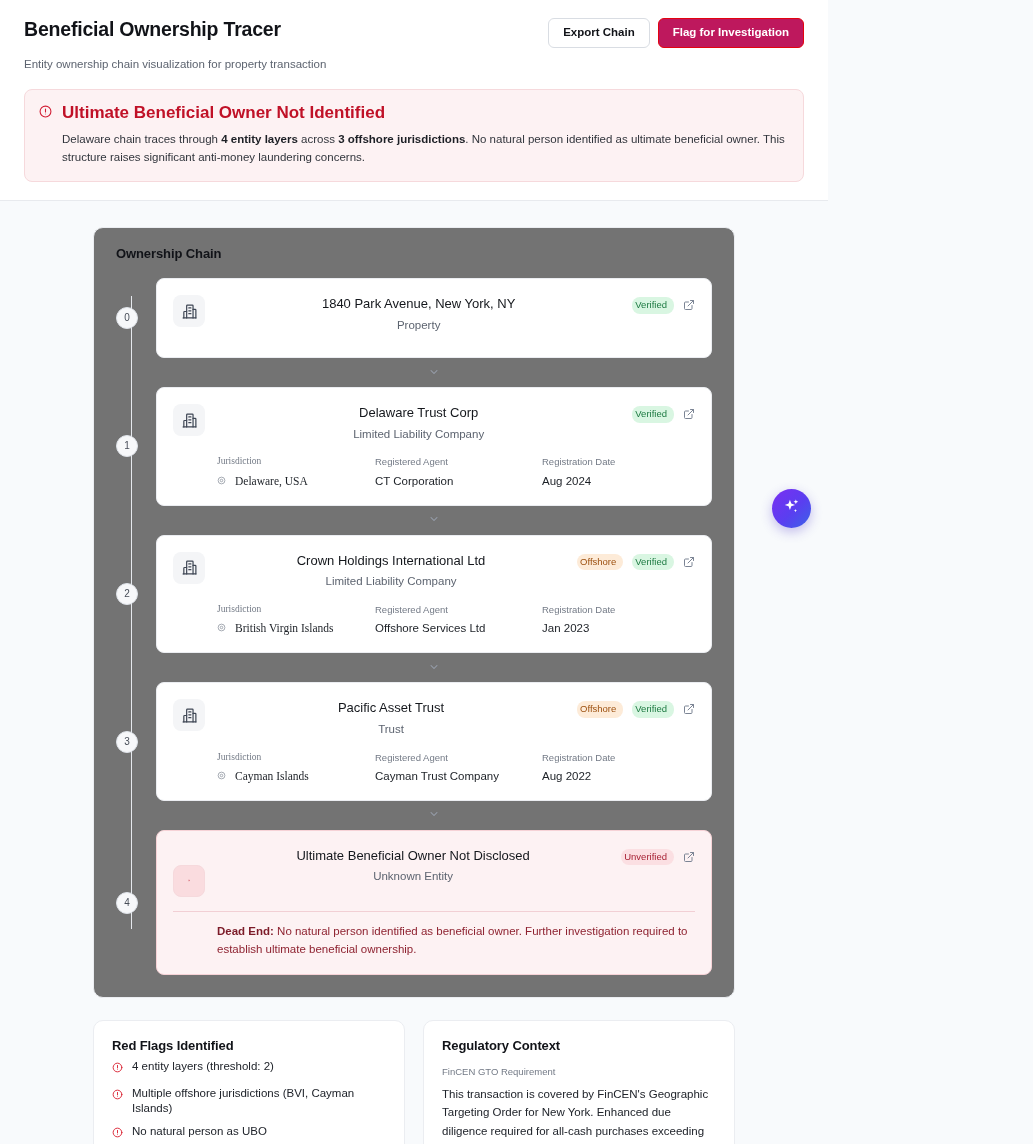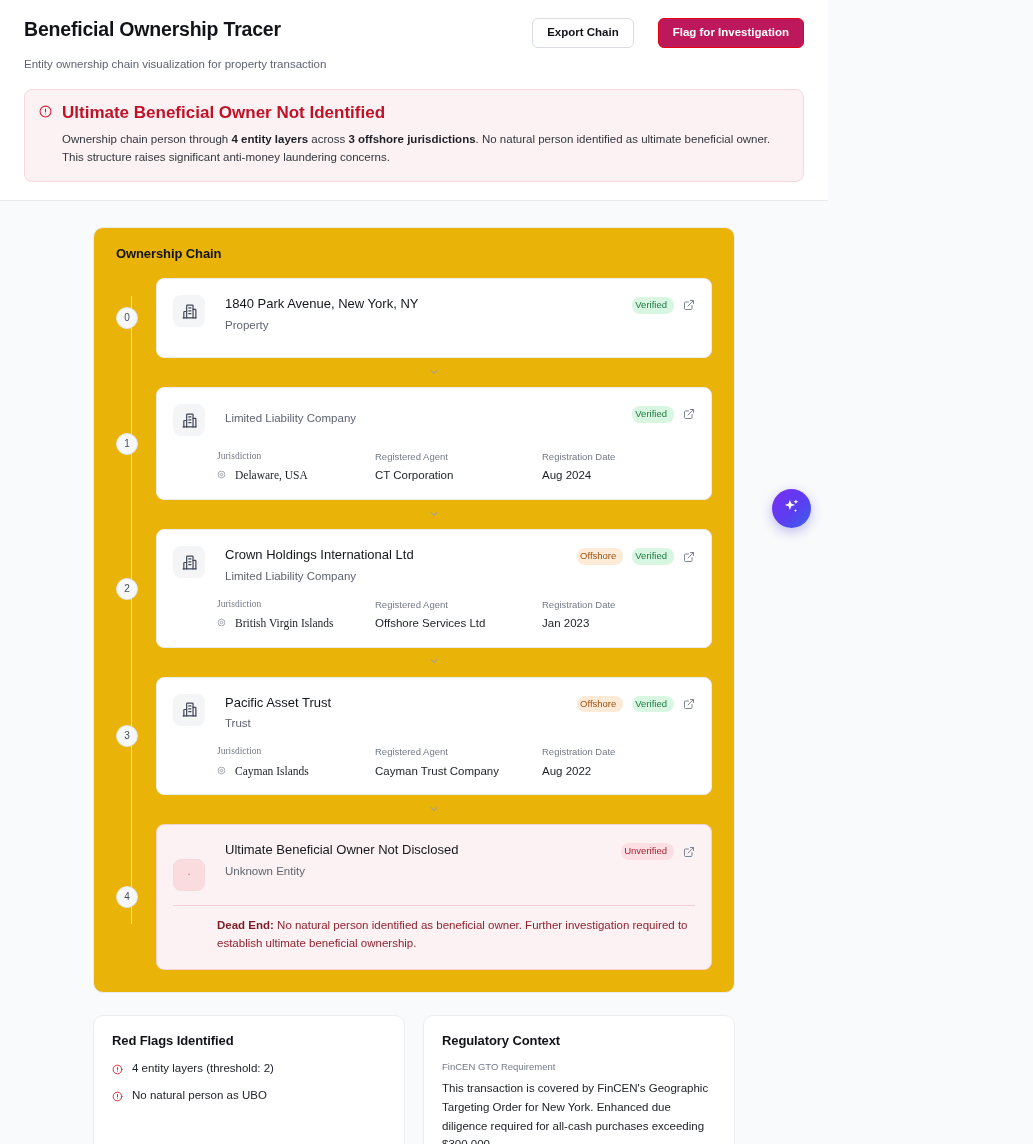--- a/index.html
+++ b/index.html
@@ -31,21 +31,21 @@
     color: #111318;
     letter-spacing: -0.2px;
     line-height: 1.2;
   }
   .page-subtitle {
     font-size: 11.5px;
     color: #5d6470;
     margin-top: 9px;
     line-height: 1.3;
   }
-  .header-actions { display: flex; gap: 24px; align-items: center; }
+  .header-actions { display: flex; gap: 8px; align-items: center; }
   .btn {
     font-family: "Liberation Sans", sans-serif;
     font-size: 11.5px;
     font-weight: 600;
     border-radius: 6px;
     padding: 8px 14px;
     cursor: pointer;
     line-height: 1;
     white-space: nowrap;
   }
@@ -86,21 +86,21 @@
     margin-top: 6px;
   }
   .alert-text b { font-weight: 700; color: #1c1f25; }
 
   
   .body-area { padding: 26px 24px 0 24px; }
 
   .chain-card {
     width: 642px;
     margin: 0 auto;
-    background: #eab308;
+    background: #737373;
     border: 1px solid #ebedf1;
     border-radius: 10px;
     padding: 18px 22px 22px 22px;
   }
   .section-heading {
     font-size: 13px;
     font-weight: 600;
     color: #111318;
     letter-spacing: -0.1px;
   }
@@ -140,21 +140,21 @@
     border: 1px solid #ebedf1;
     border-radius: 8px;
     padding: 16px 16px 16px 16px;
     min-height: 80px;
   }
   .entity-card.deadend {
     background: #fdf2f3;
     border-color: #f6d2d6;
   }
 
-  .entity-head { display: flex; align-items: flex-start; gap: 20px; }
+  .entity-head { display: flex; align-items: flex-start; gap: 20px; text-align: center; }
   .entity-glyph {
     flex: 0 0 auto;
     width: 32px;
     height: 32px;
     border-radius: 8px;
     background: #f4f5f7;
     display: flex;
     align-items: center;
     justify-content: center;
   }
@@ -242,21 +242,21 @@
     gap: 18px;
   }
   .panel {
     flex: 1 1 0;
     background: #ffffff;
     border: 1px solid #ebedf1;
     border-radius: 10px;
     padding: 17px 18px 22px 18px;
     min-height: 196px;
   }
-  .flag-list { margin-top: 13px; }
+  .flag-list { margin-top: 6px; }
   .flag-item {
     display: flex;
     align-items: flex-start;
     gap: 9px;
     margin-bottom: 9px;
   }
   .flag-item:last-child { margin-bottom: 0; }
   .flag-text {
     font-size: 11.5px;
     color: #20242b;
@@ -312,21 +312,21 @@
     <div class="alert">
       <span class="alert-icon">
         <svg width="13" height="13" viewBox="0 0 24 24" fill="none" stroke="#d21e34" stroke-width="2" stroke-linecap="round">
           <circle cx="12" cy="12" r="10"></circle>
             <line x1="12" y1="7.5" x2="12" y2="13"></line>
             <circle cx="12" cy="16.5" r="0.9" fill="#d21e34" stroke="none"></circle>
         </svg>
       </span>
       <div class="alert-body">
         <div class="alert-title">Ultimate Beneficial Owner Not Identified</div>
-        <div class="alert-text"><span>Ownership chain person through </span><b>4 entity layers</b><span> across </span><b>3 offshore jurisdictions</b><span>. No natural person identified as ultimate beneficial owner. This structure raises significant anti-money laundering concerns.</span></div>
+        <div class="alert-text"><span>Delaware chain traces through </span><b>4 entity layers</b><span> across </span><b>3 offshore jurisdictions</b><span>. No natural person identified as ultimate beneficial owner. This structure raises significant anti-money laundering concerns.</span></div>
       </div>
     </div>
   </div>
 
   <div class="body-area">
 
     <div class="chain-card">
       <div class="section-heading">Ownership Chain</div>
       <div class="chain-list" id="chain-list">
         <div class="chain-rail"></div>
@@ -376,20 +376,21 @@
                     <path d="M8 21V4a1 1 0 0 1 1-1h7a1 1 0 0 1 1 1v17"></path>
                     <path d="M17 9h3a1 1 0 0 1 1 1v11"></path>
                     <path d="M8 12H5a1 1 0 0 0-1 1v8"></path>
                     <path d="M3 21h18"></path>
                     <path d="M11 7h3"></path>
                     <path d="M11 11h3"></path>
                     <path d="M11 15h3"></path>
                   </svg>
                 </span>
                 <div class="entity-titles">
+                  <div class="entity-name">Delaware Trust Corp</div>
                   <div class="entity-type">Limited Liability Company</div>
                 </div>
                 <div class="entity-right">
                   <span class="badge badge-verified">Verified</span>
                   <span class="ext-link">
                     <svg width="12" height="12" viewBox="0 0 24 24" fill="none" stroke="#7b8494" stroke-width="2" stroke-linecap="round" stroke-linejoin="round">
                       <path d="M18 13v6a2 2 0 0 1-2 2H5a2 2 0 0 1-2-2V8a2 2 0 0 1 2-2h6"></path>
                       <polyline points="15 3 21 3 21 9"></polyline>
                       <line x1="10" y1="14" x2="21" y2="3"></line>
                     </svg>
@@ -583,20 +584,28 @@
                   <circle cx="12" cy="16.4" r="1" fill="#d91e2e" stroke="none"></circle>
                 </svg></span>
               <span class="flag-text">4 entity layers (threshold: 2)</span>
             </div>
             <div class="flag-item">
               <span><svg width="11" height="11" viewBox="0 0 24 24" fill="none" stroke="#d91e2e" stroke-width="2" stroke-linecap="round">
                   <circle cx="12" cy="12" r="9.5"></circle>
                   <line x1="12" y1="7.5" x2="12" y2="13"></line>
                   <circle cx="12" cy="16.4" r="1" fill="#d91e2e" stroke="none"></circle>
                 </svg></span>
+              <span class="flag-text">Multiple offshore jurisdictions (BVI, Cayman Islands)</span>
+            </div>
+            <div class="flag-item">
+              <span><svg width="11" height="11" viewBox="0 0 24 24" fill="none" stroke="#d91e2e" stroke-width="2" stroke-linecap="round">
+                  <circle cx="12" cy="12" r="9.5"></circle>
+                  <line x1="12" y1="7.5" x2="12" y2="13"></line>
+                  <circle cx="12" cy="16.4" r="1" fill="#d91e2e" stroke="none"></circle>
+                </svg></span>
               <span class="flag-text">No natural person as UBO</span>
             </div>
           </div>
       </div>
       <div class="panel">
         <div class="section-heading">Regulatory Context</div>
         <div id="reg-blocks">
             <div class="reg-block">
               <div class="reg-label">FinCEN GTO Requirement</div>
               <div class="reg-text">This transaction is covered by FinCEN's Geographic Targeting Order for New York. Enhanced due diligence required for all-cash purchases exceeding $300,000.</div>

